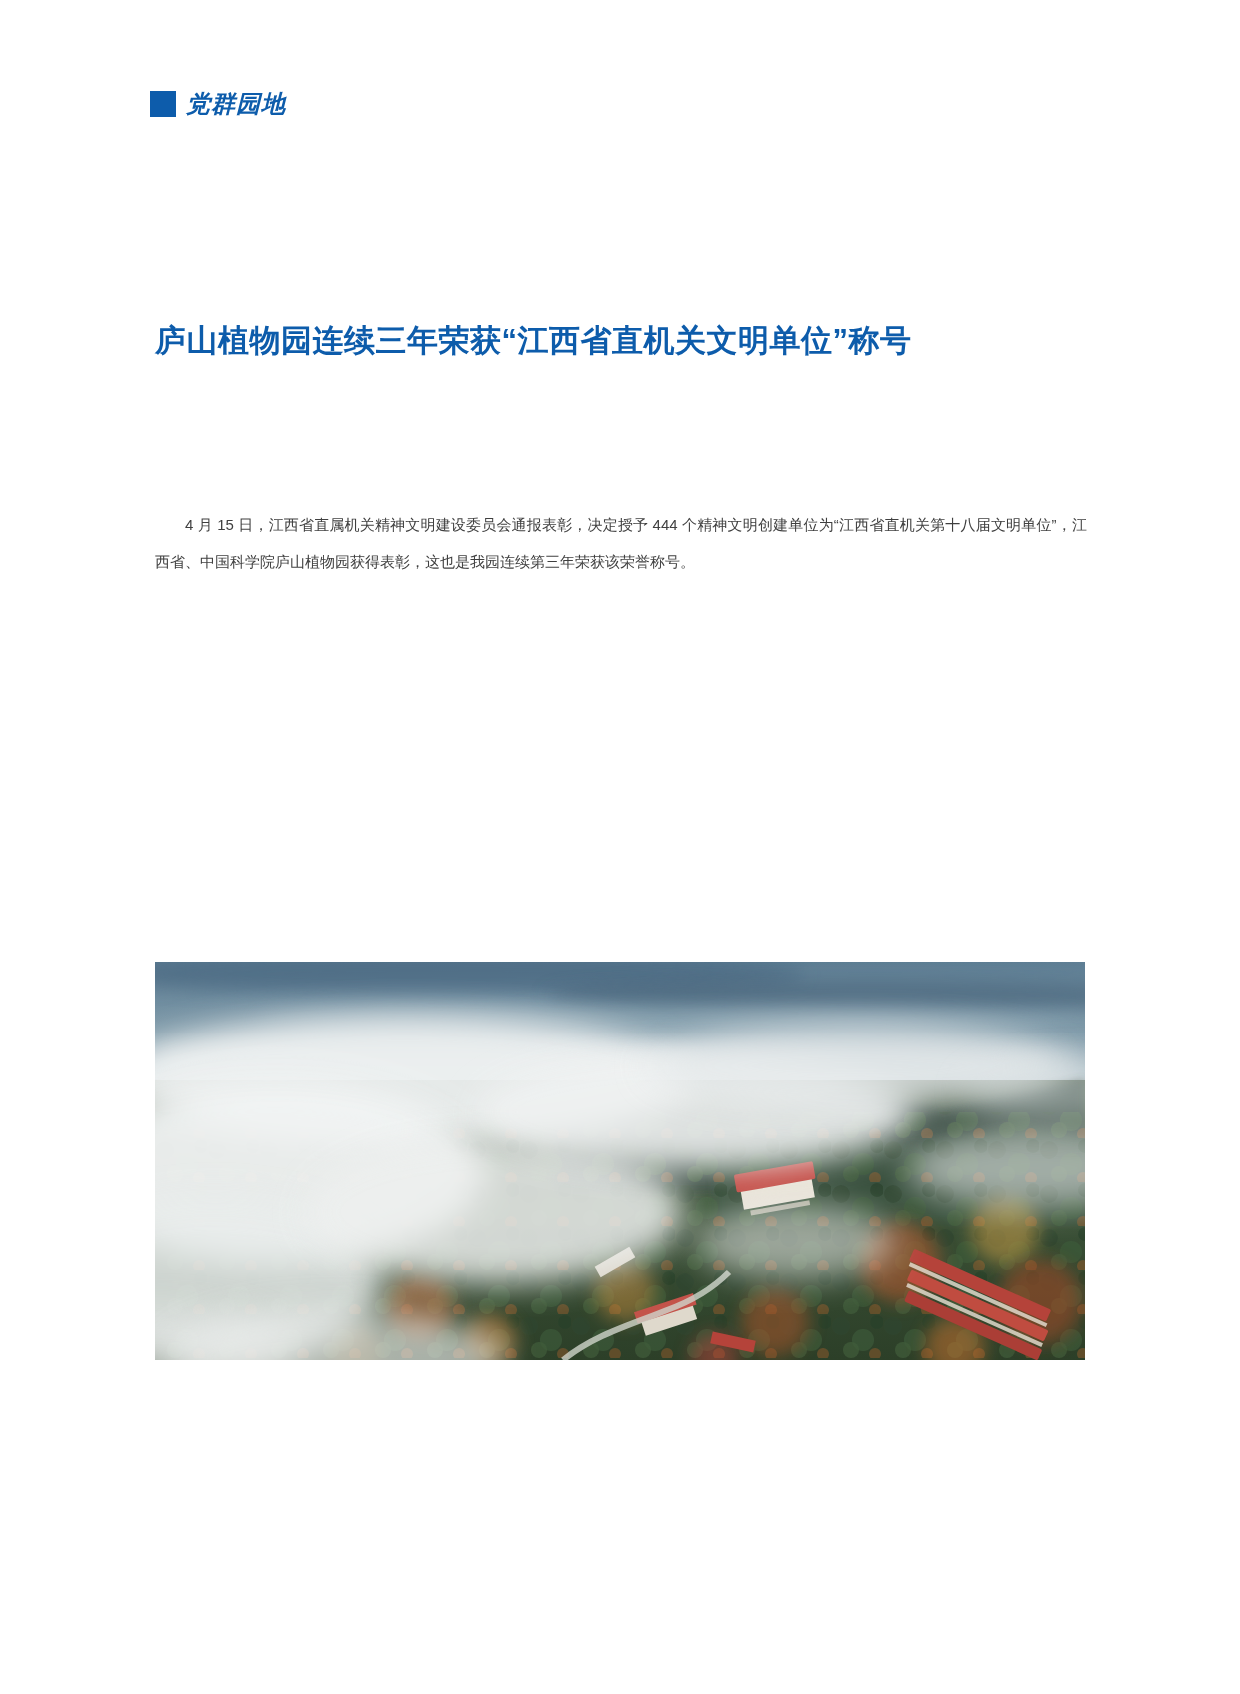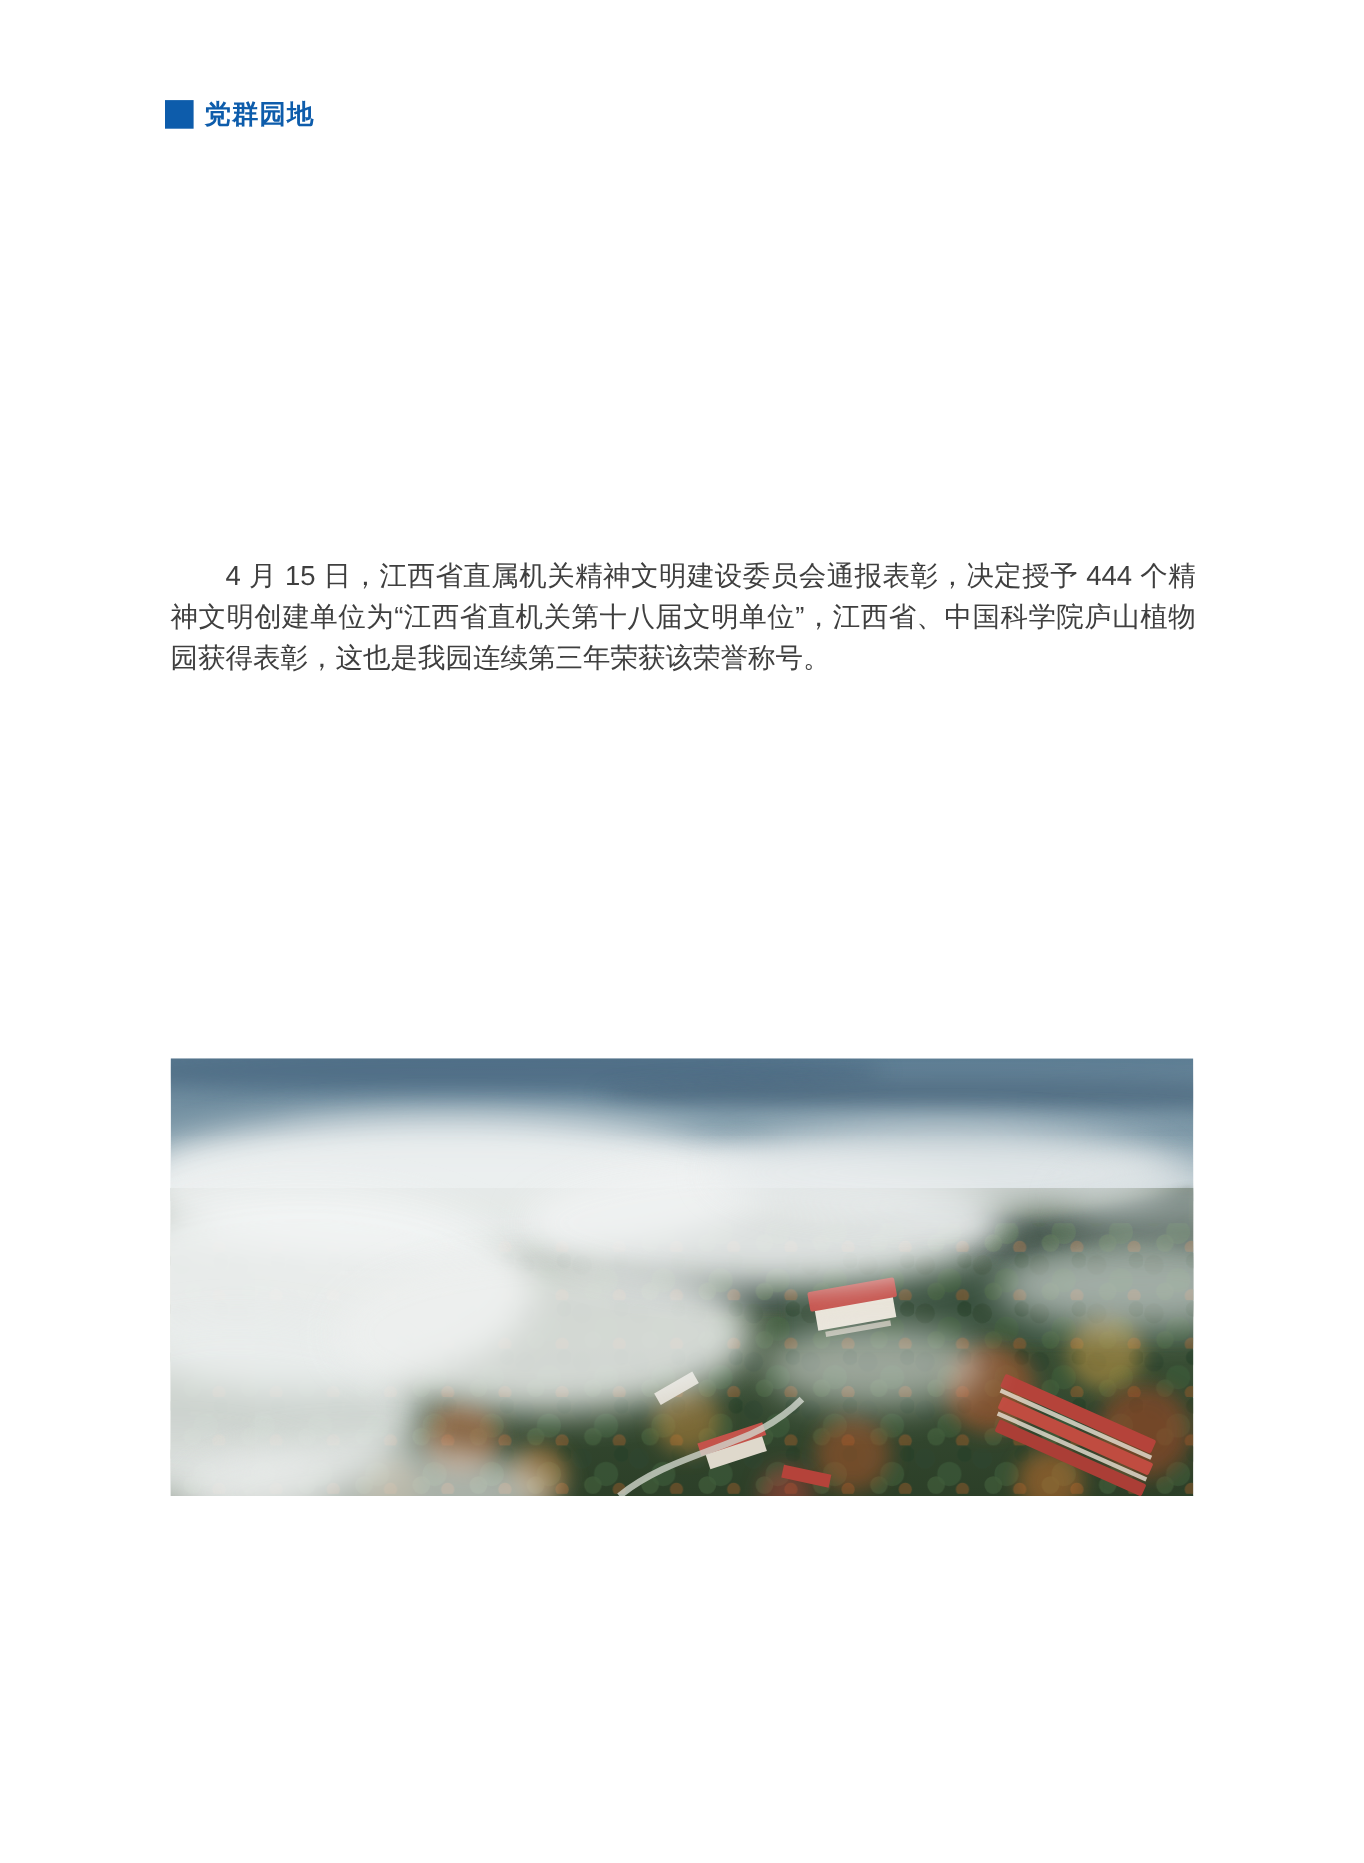--- a/index.html
+++ b/index.html
@@ -8,37 +8,37 @@
     background: #ffffff;
     font-family: "Liberation Sans", sans-serif;
     position: relative;
     overflow: hidden;
   }
   .page { position: absolute; inset: 0; background: #ffffff; }
 
   
   .section-header {
     position: absolute; left: 150px; top: 88px;
-    display: flex; align-items: center; gap: 10px;
+    display: flex; align-items: center; gap: 10px; font-style: italic;
   }
   .tag-square { width: 26px; height: 26px; background: #0d5cab; flex: 0 0 auto; }
   .tag-text { font-size: 24px; font-weight: 700; color: #0d5cab; letter-spacing: 1px; }
 
   
   .article-title {
     position: absolute; left: 155px; top: 320px; width: 932px;
     margin: 0;
     font-size: 31px; line-height: 42px; font-weight: 700;
     color: #0d5cab; letter-spacing: 0.5px;
   }
 
   
   .article-body {
     position: absolute; left: 155px; top: 506px; width: 932px;
-    font-size: 25px; line-height: 37px; color: #3f3f3f;
+    font-size: 15px; line-height: 37px; color: #3f3f3f;
     text-align: justify;
   }
   .article-body p { margin: 0; text-indent: 2em; }
 
   
   .article-photo {
     position: absolute; left: 155px; top: 962px;
     width: 930px; height: 398px; margin: 0;
     overflow: hidden;
   }
@@ -55,20 +55,21 @@
 </head>
 <body>
 
 <div class="page">
 
   <header class="section-header">
     <span class="tag-square"></span>
     <span class="tag-text">党群园地</span>
   </header>
 
+  <h1 class="article-title">庐山植物园连续三年荣获“江西省直机关文明单位”称号</h1>
 
   <div class="article-body">
     <p>4 月 15 日，江西省直属机关精神文明建设委员会通报表彰，决定授予 444 个精神文明创建单位为“江西省直机关第十八届文明单位”，江西省、中国科学院庐山植物园获得表彰，这也是我园连续第三年荣获该荣誉称号。</p>
   </div>
 
   <figure class="article-photo" role="img" aria-label="云雾缭绕的庐山植物园航拍照片">
     <svg viewBox="0 0 930 398" preserveAspectRatio="none">
       <defs>
         <linearGradient id="sky" x1="0" y1="0" x2="0" y2="1">
           <stop offset="0" stop-color="#5e7e94"></stop>

